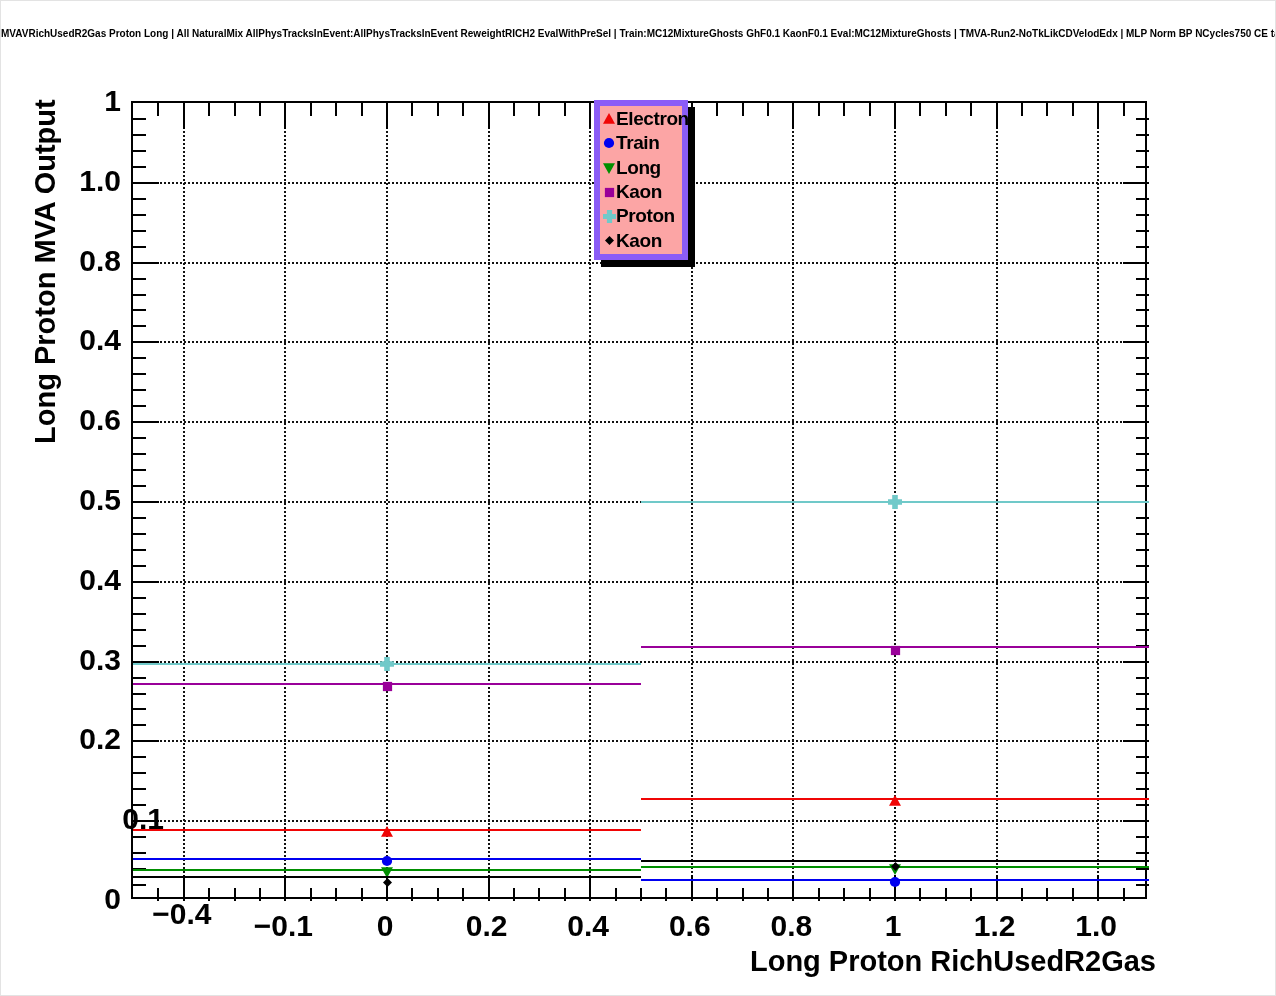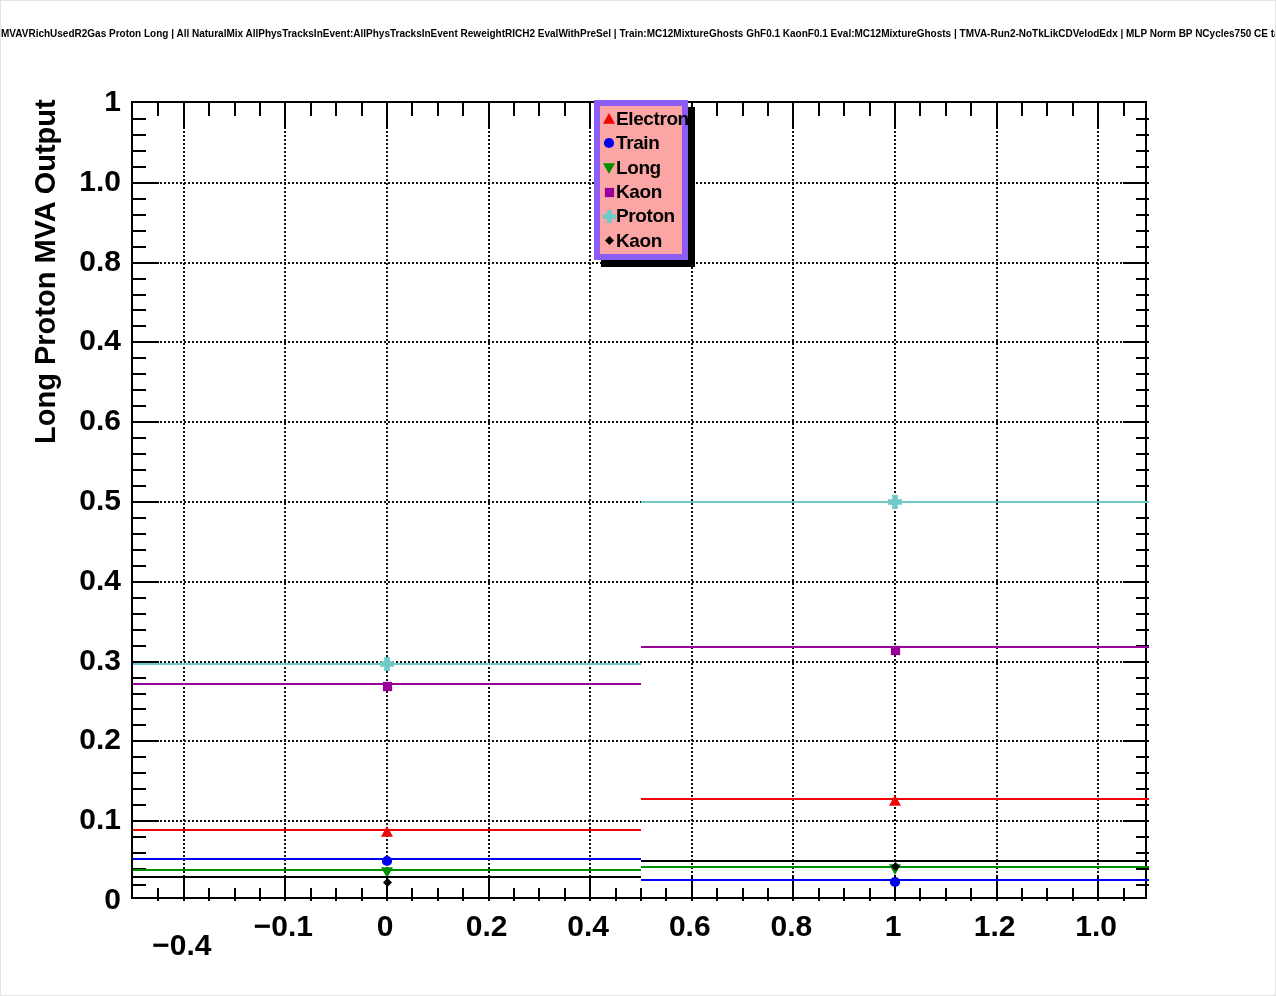--- a/index.html
+++ b/index.html
@@ -48,20 +48,21 @@
   .legend-row .ltext{
     font-size:19px;font-weight:bold;color:#000;letter-spacing:-0.4px;white-space:nowrap;
   }
 </style>
 </head>
 <body>
 
 <div class="canvas">
   <div class="top-title">MVAVRichUsedR2Gas Proton Long | All NaturalMix AllPhysTracksInEvent:AllPhysTracksInEvent ReweightRICH2 EvalWithPreSel | Train:MC12MixtureGhosts GhF0.1 KaonF0.1 Eval:MC12MixtureGhosts | TMVA-Run2-NoTkLikCDVelodEdx | MLP Norm BP NCycles750 CE tanh SF1.2 CVTest15:1e-16 !UseReg</div>
   <div class="y-title">Long Proton MVA Output</div>
+  <div class="x-title">Long Proton RichUsedR2Gas</div>
   <div class="frame" id="frame">
       <div class="vgrid" style="left: 49.8px; top: 0px; height: 798px;"></div>
       <div class="vgrid" style="left: 151.4px; top: 0px; height: 798px;"></div>
       <div class="vgrid" style="left: 253px; top: 0px; height: 798px;"></div>
       <div class="vgrid" style="left: 354.6px; top: 0px; height: 798px;"></div>
       <div class="vgrid" style="left: 456.2px; top: 0px; height: 798px;"></div>
       <div class="vgrid" style="left: 557.8px; top: 0px; height: 798px;"></div>
       <div class="vgrid" style="left: 659.4px; top: 0px; height: 798px;"></div>
       <div class="vgrid" style="left: 761px; top: 0px; height: 798px;"></div>
       <div class="vgrid" style="left: 862.6px; top: 0px; height: 798px;"></div>
@@ -294,32 +295,32 @@
       <div class="series-line" style="left: 0px; width: 508px; top: 773.06px; background: rgb(0, 0, 0);"></div>
       <div class="marker" style="left: 249.5px; top: 769.56px;"><svg width="9" height="9" viewBox="0 0 9 9" xmlns="http://www.w3.org/2000/svg">
           <polygon points="4.5,0 9,4.5 4.5,9 0,4.5" fill="#000000"></polygon>
         </svg></div>
       <div class="series-line" style="left: 508px; width: 508px; top: 757.1px; background: rgb(0, 0, 0);"></div>
       <div class="marker" style="left: 757.5px; top: 753.6px;"><svg width="9" height="9" viewBox="0 0 9 9" xmlns="http://www.w3.org/2000/svg">
           <polygon points="4.5,0 9,4.5 4.5,9 0,4.5" fill="#000000"></polygon>
         </svg></div>
     </div>
   <div id="labels-layer">
-      <div class="xlab" style="left: 180.8px; top: 927px;">−0.4</div>
+      <div class="xlab" style="left: 180.8px; top: 896px;">−0.4</div>
       <div class="xlab" style="left: 282.4px; top: 908px;">−0.1</div>
       <div class="xlab" style="left: 384px; top: 908px;">0</div>
       <div class="xlab" style="left: 485.6px; top: 908px;">0.2</div>
       <div class="xlab" style="left: 587.2px; top: 908px;">0.4</div>
       <div class="xlab" style="left: 688.8px; top: 908px;">0.6</div>
       <div class="xlab" style="left: 790.4px; top: 908px;">0.8</div>
       <div class="xlab" style="left: 892px; top: 908px;">1</div>
       <div class="xlab" style="left: 993.6px; top: 908px;">1.2</div>
       <div class="xlab" style="left: 1095.2px; top: 908px;">1.0</div>
       <div class="ylab" style="top: 881px;">0</div>
-      <div class="ylab" style="top: 801.2px;">0.1</div>
+      <div class="ylab" style="top: 801.2px; padding-left: 43px;">0.1</div>
       <div class="ylab" style="top: 721.4px;">0.2</div>
       <div class="ylab" style="top: 641.6px;">0.3</div>
       <div class="ylab" style="top: 561.8px;">0.4</div>
       <div class="ylab" style="top: 482px;">0.5</div>
       <div class="ylab" style="top: 402.2px;">0.6</div>
       <div class="ylab" style="top: 322.4px;">0.4</div>
       <div class="ylab" style="top: 242.6px;">0.8</div>
       <div class="ylab" style="top: 162.8px;">1.0</div>
       <div class="ylab" style="top: 83px;">1</div>
     </div>

